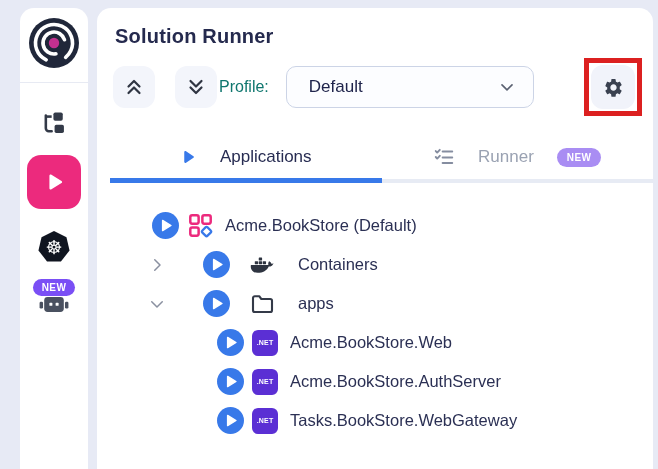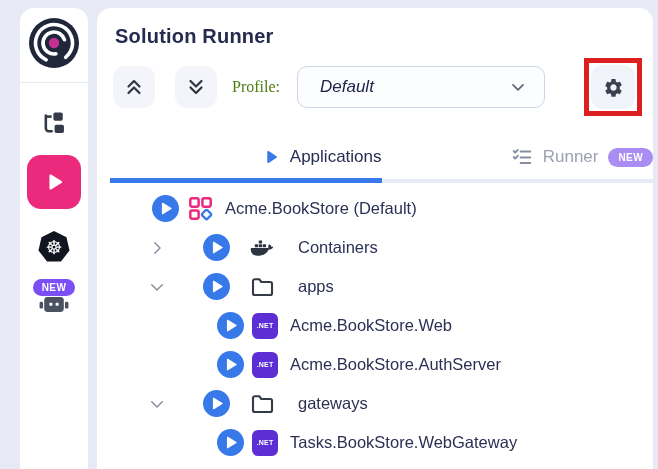--- a/index.html
+++ b/index.html
@@ -43,51 +43,51 @@
   }
   .page-title {
     padding:17px 4px 0 18px; font-size:20px; font-weight:bold; color:#252a4e; letter-spacing:.2px;
   }
   .toolbar { display:flex; align-items:center; margin:17px 11px 0 16px; height:44px; }
   .tool-btn {
     width:42px; height:42px; border-radius:12px; background:#f3f5fb; border:none;
     display:flex; align-items:center; justify-content:center; cursor:pointer;
   }
   .tool-btn + .tool-btn { margin-left:20px; }
-  .profile-label { margin-left:15px; font-size:16px; color:#4d7c0f;font-family:Liberation Serif, serif; }
+  .profile-label { margin-left:2px; font-size:16px; color:#0f766e; }
   .profile-select {
     margin-left:17px; width:248px; height:42px; border:1.5px solid #ccd4e6; border-radius:10px;
     background:#fcfdff; display:flex; align-items:center; padding:0 16px 0 22px;
-    font-size:17px; color:#20254c; cursor:pointer;font-style:italic;
+    font-size:17px; color:#20254c; cursor:pointer;
   }
   .profile-select .sel-chevron { margin-left:auto; display:flex; }
   .gear-highlight {
     margin-left:auto; border:5px solid #dc2020; padding:2px; background:#fff;
   }
   .gear-btn {
     width:44px; height:44px; border-radius:12px; background:#f1f3fa; border:none;
     display:flex; align-items:center; justify-content:center; cursor:pointer;
   }
   
   .tabs { display:flex; margin:26px 0 0 13px; height:48px; border-bottom:4px solid #e7ebf4; }
   .tab {
-    flex:1; display:flex; align-items:center; justify-content:flex-end; gap:10px;
+    flex:1; display:flex; align-items:center; justify-content:center; gap:23px;
     cursor:pointer; position:relative; margin-bottom:-4px;
   }
   .tab.active { border-bottom:5px solid #3879e9; }
   .tab.inactive { border-bottom:4px solid #e7ebf4; }
   .tab .tab-label { font-size:17px; font-weight:500; }
   .tab.active .tab-label { color:#272c52; }
   .tab.inactive .tab-label { color:#9aa2b2; }
   .badge-new-tab {
     background:#a98df3; color:#fff; font-size:10px; font-weight:bold; letter-spacing:.4px;
     padding:4px 10px; border-radius:11px;
   }
   
-  .tree { padding-top:6px; }
+  .tree { padding-top:23px; }
   .tree-row { display:flex; align-items:center; height:39px; cursor:pointer; }
   .tree-row.lvl0 { padding-left:55px; }
   .tree-row.lvl1 { padding-left:51px;gap:11px; }
   .tree-row.lvl2 { padding-left:120px; }
   .tree-chevron { width:18px; display:flex; margin-right:26px; }
   .play-circle { width:27px; height:27px; display:flex; margin-right:8px; flex:none; }
   .type-icon { width:26px; height:26px; display:flex; align-items:center; justify-content:center; margin-right:12px; flex:none; }
   .dotnet-badge {
     width:26px; height:26px; border-radius:6px; background:#5b2fd4; color:#fff;
     font-size:7px; font-weight:bold; display:flex; align-items:center; justify-content:center;
@@ -285,39 +285,20 @@
       <div class="tree-row lvl2">
         <span class="play-circle">
           <svg width="27" height="27" viewBox="0 0 27 27">
             <circle cx="13.5" cy="13.5" r="13.5" fill="#3879e9"></circle>
             <path d="M10.6 8.4 L19 13.5 L10.6 18.6 Z" fill="#fff" stroke="#fff" stroke-width="1.4" stroke-linejoin="round"></path>
           </svg>
         </span>
         <span class="dotnet-badge">.NET</span>
         <span class="row-label">Acme.BookStore.AuthServer</span>
       </div>
-      <div class="tree-row lvl1">
-        <span class="tree-chevron">
-          <svg width="18" height="18" viewBox="0 0 24 24" fill="none" stroke="#8a90a0" stroke-width="2" stroke-linecap="round" stroke-linejoin="round">
-            <polyline points="5,9 12,16 19,9"></polyline>
-          </svg>
-        </span>
-        <span class="play-circle">
-          <svg width="27" height="27" viewBox="0 0 27 27">
-            <circle cx="13.5" cy="13.5" r="13.5" fill="#3879e9"></circle>
-            <path d="M10.6 8.4 L19 13.5 L10.6 18.6 Z" fill="#fff" stroke="#fff" stroke-width="1.4" stroke-linejoin="round"></path>
-          </svg>
-        </span>
-        <span class="type-icon">
-          <svg width="24" height="24" viewBox="0 0 24 24" fill="none" stroke="#343a48" stroke-width="2.1" stroke-linejoin="round">
-            <path d="M3 7.2V6c0-1 .8-1.8 1.8-1.8h4.4L11.3 7h8.9c1 0 1.8.8 1.8 1.8v9.4c0 1-.8 1.8-1.8 1.8H4.8c-1 0-1.8-.8-1.8-1.8V7.2z"></path>
-          </svg>
-        </span>
-        <span class="row-label">gateways</span>
-      </div>
       <div class="tree-row lvl2">
         <span class="play-circle">
           <svg width="27" height="27" viewBox="0 0 27 27">
             <circle cx="13.5" cy="13.5" r="13.5" fill="#3879e9"></circle>
             <path d="M10.6 8.4 L19 13.5 L10.6 18.6 Z" fill="#fff" stroke="#fff" stroke-width="1.4" stroke-linejoin="round"></path>
           </svg>
         </span>
         <span class="dotnet-badge">.NET</span>
         <span class="row-label">Tasks.BookStore.WebGateway</span>
       </div>

